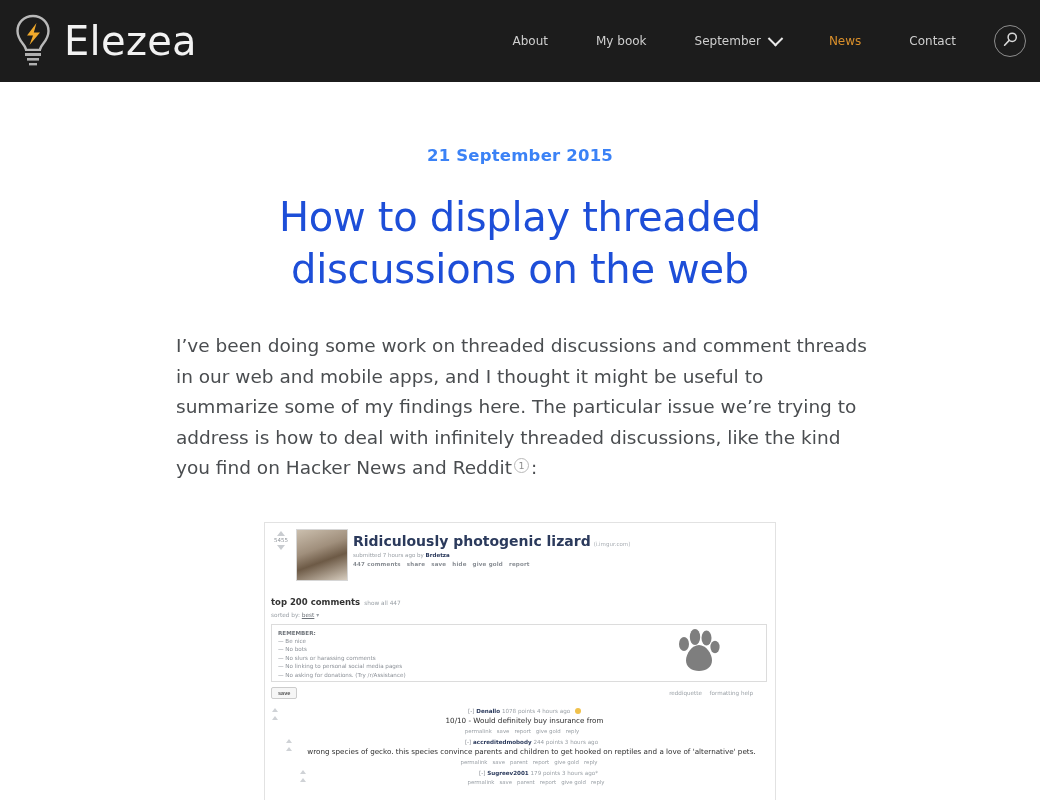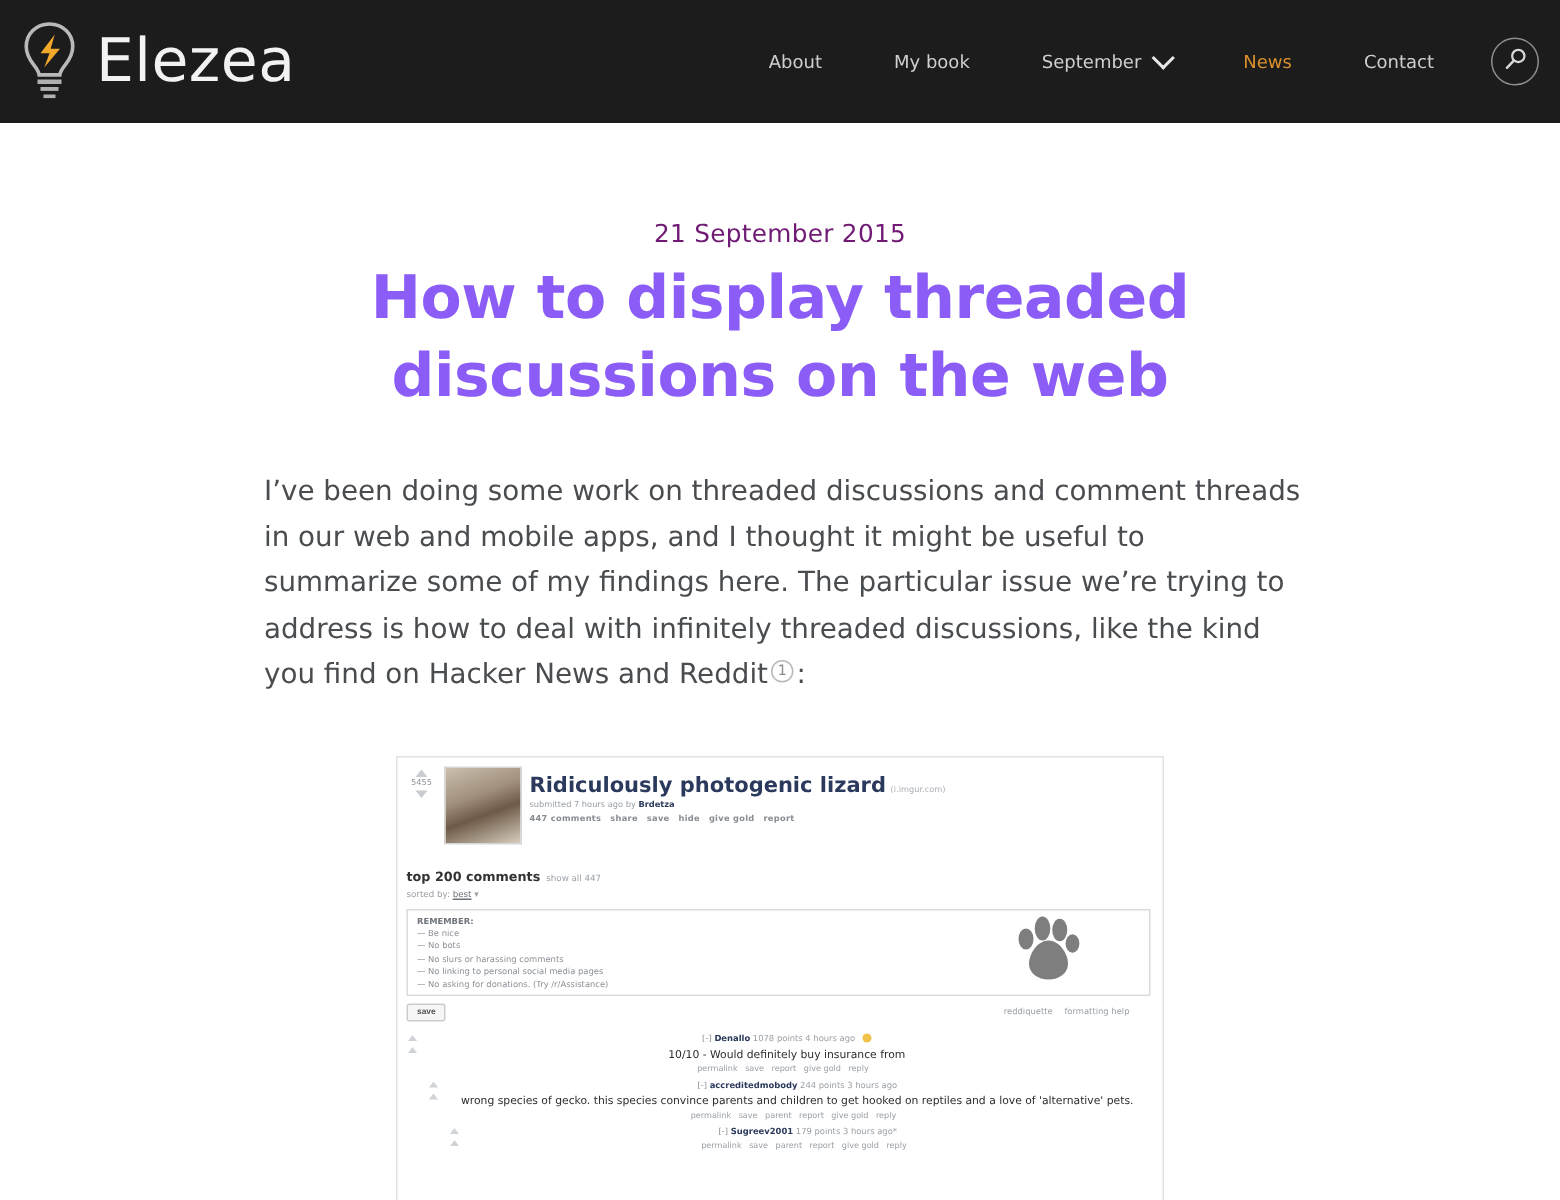--- a/index.html
+++ b/index.html
@@ -63,32 +63,33 @@
     border-radius: 50%;
     display: flex; align-items: center; justify-content: center;
     cursor: pointer;
     background: transparent;
   }
 
   
   .article { width: 1040px; padding-top: 64px; }
   .post-date {
     text-align: center;
-    color: #701a75;
+    color: #3b82f6;
     font-size: 16.5px;
     letter-spacing: .2px;
+    font-weight: bold;
   }
   .post-title {
-    margin: 8px auto 0;
+    margin: 26px auto 0;
     width: 716px;
     text-align: center;
     font-size: 40px;
     line-height: 52px;
-    font-weight: 700;
-    color: #8b5cf6;
+    font-weight: 400;
+    color: #1d4ed8;
     font-family: "DejaVu Sans", sans-serif;
     letter-spacing: -.3px;
   }
   .post-body {
     width: 700px;
     margin: 36px auto 0;
     padding-left: 6px;
   }
   .post-body p {
     font-size: 18.5px;

